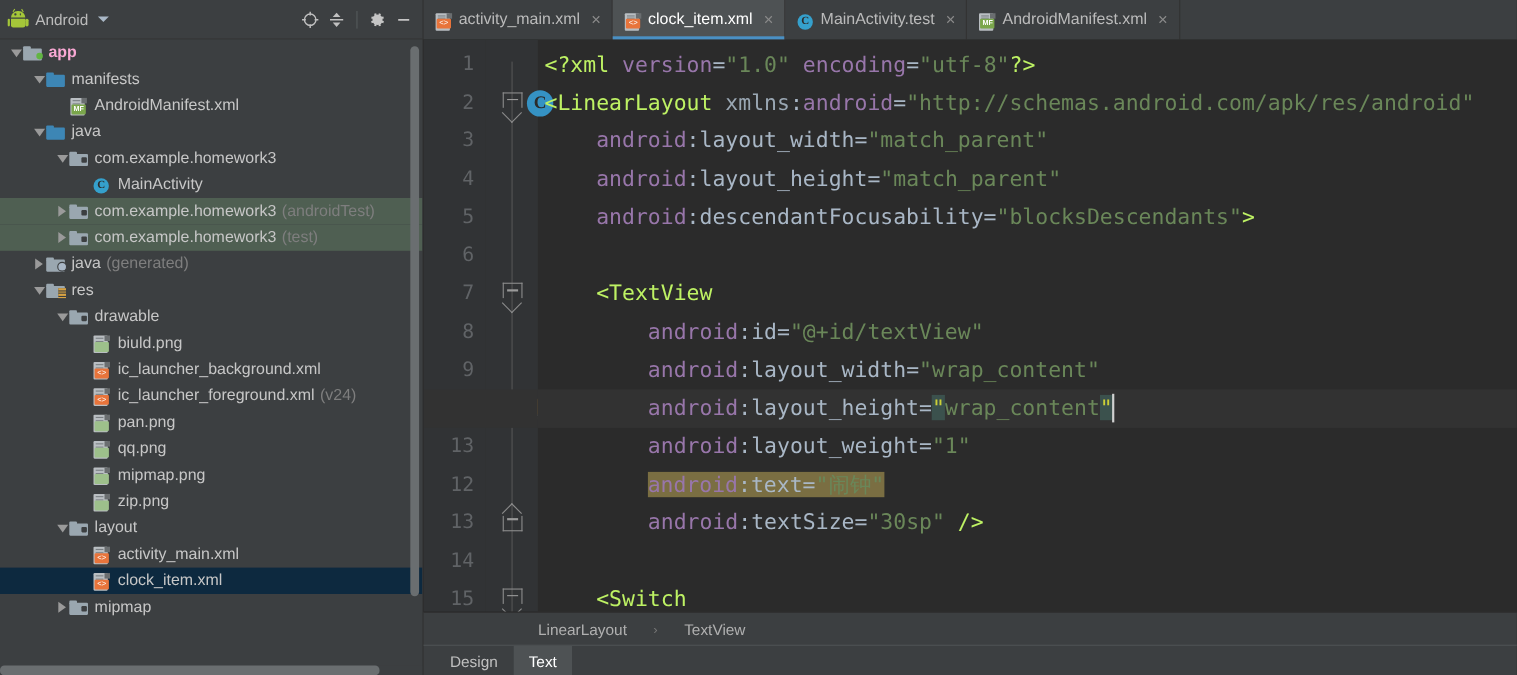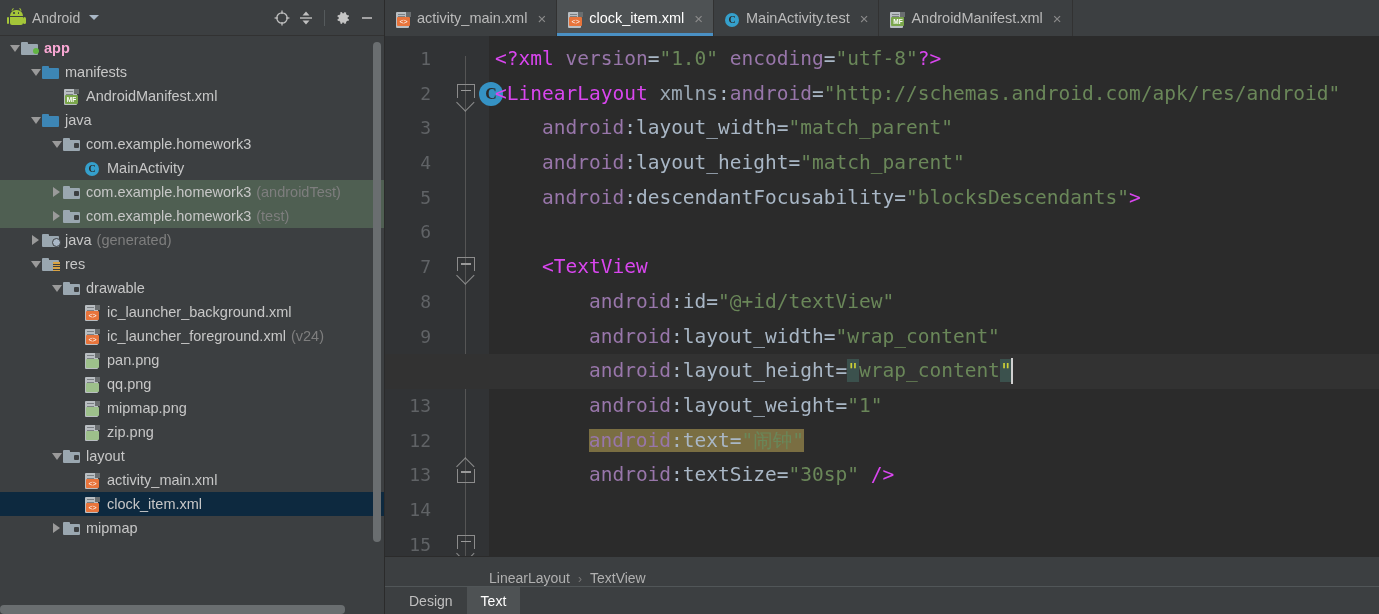--- a/index.html
+++ b/index.html
@@ -162,21 +162,21 @@
   .code-line {
     height: 34.7px; line-height: 34.7px; white-space: pre;
     font-family: "DejaVu Sans Mono", monospace; font-size: 19.5px;
     color: #a9b7c6; padding-left: 6px; position: relative;
   }
   .code-line.current { background: #323232; }
   .code-line.current::before {
     content: ""; position: absolute; left: -104px; top: 0; width: 104px; height: 100%;
     background: #323232; z-index: 0;
   }
-  .t-tag { color: #d946ef; }
+  .t-tag { color: #bef264; }
   .t-attr2 { color: #9876aa; }
   .t-str { color: #6a8759; }
   .t-plain { color: #a9b7c6; }
   .t-ns { color: #9aa7b3; }
   .t-match { background: #3b514d; color: #cdd037; }
   .warn-hl { background: #7a6e42; }
 
   
   .fold {
     position: absolute; left: 16px; top: 7px; width: 18px; height: 18px;
@@ -205,22 +205,22 @@
   .class-marker {
     position: absolute; left: 38px; top: 5px; width: 24px; height: 24px; border-radius: 50%;
     background: #3592c4; color: #2b2b2b; text-align: center; line-height: 24px;
     font-size: 16px; font-family: "Liberation Serif", serif; font-weight: bold;
   }
   .caret {
     position: absolute; width: 2px; height: 26px; background: #d0d0d0; top: 4px;
   }
 
   #breadcrumb {
-    height: 30px; min-height: 30px; background: #3c3f41; display: flex; align-items: flex-end;
-    padding-left: 104px; font-size: 14px; color: #b0b0b0; gap: 8px;
+    height: 30px; min-height: 30px; background: #3c3f41; display: flex; align-items: center;
+    padding-left: 104px; font-size: 14px; color: #b0b0b0; gap: 24px;
     border-top: 1px solid #2b2b2b;
   }
   #breadcrumb .sep { color: #777777; font-size: 12px; }
   #bottom-tabs {
     height: 28px; min-height: 28px; background: #3c3f41; display: flex; align-items: stretch;
     padding-left: 10px; border-top: 1px solid #515658;
   }
   .btab {
     padding: 0 14px; display: flex; align-items: center; font-size: 14px; color: #c0c0c0; cursor: pointer;
   }
@@ -432,20 +432,36 @@
               <i class="tri-down"></i>
             </span>
             <span class="ico">
               <span class="ic-folder">
                 <i class="tab"></i>
                 <i class="bdy"></i>
                 <i class="dot"></i>
               </span>
             </span>
             <span class="lbl">drawable</span>
+          </div>
+          <div class="row">
+            <span style="flex: 0 0 71px; height: 24px;"></span>
+            <span class="twisty"></span>
+            <span class="ico">
+              <span class="ic-file">
+                <i class="page"></i>
+                <i class="corner"></i>
+                <span class="lines">
+                  <i></i>
+                  <i></i>
+                </span>
+                <span class="tag img"></span>
+              </span>
+            </span>
+            <span class="lbl">biuld.png</span>
           </div>
           <div class="row">
             <span style="flex: 0 0 71px; height: 24px;"></span>
             <span class="twisty"></span>
             <span class="ico">
               <span class="ic-file">
                 <i class="page"></i>
                 <i class="corner"></i>
                 <span class="lines">
                   <i></i>
@@ -745,20 +761,21 @@
           <div class="code-line">    <span class="t-attr2">android</span><span class="t-plain">:</span><span class="t-plain">descendantFocusability</span><span class="t-plain">=</span><span class="t-str">"blocksDescendants"</span><span class="t-tag">&gt;</span></div>
           <div class="code-line"></div>
           <div class="code-line">    <span class="t-tag">&lt;TextView</span></div>
           <div class="code-line">        <span class="t-attr2">android</span><span class="t-plain">:</span><span class="t-plain">id</span><span class="t-plain">=</span><span class="t-str">"@+id/textView"</span></div>
           <div class="code-line">        <span class="t-attr2">android</span><span class="t-plain">:</span><span class="t-plain">layout_width</span><span class="t-plain">=</span><span class="t-str">"wrap_content"</span></div>
           <div class="code-line current">        <span class="t-attr2">android</span><span class="t-plain">:</span><span class="t-plain">layout_height</span><span class="t-plain">=</span><span class="t-match">"</span><span class="t-str">wrap_content</span><span class="t-match">"</span><span class="caret" style="left: 521.68px;"></span></div>
           <div class="code-line">        <span class="t-attr2">android</span><span class="t-plain">:</span><span class="t-plain">layout_weight</span><span class="t-plain">=</span><span class="t-str">"1"</span></div>
           <div class="code-line" style="padding-left: 99.76px;"><span class="warn-hl"><span class="t-attr2">android</span><span class="t-plain">:</span><span class="t-plain">text</span><span class="t-plain">=</span><span class="t-str">"闹钟"</span></span></div>
           <div class="code-line">        <span class="t-attr2">android</span><span class="t-plain">:</span><span class="t-plain">textSize</span><span class="t-plain">=</span><span class="t-str">"30sp"</span> <span class="t-tag">/&gt;</span></div>
           <div class="code-line"></div>
+          <div class="code-line">    <span class="t-tag">&lt;Switch</span></div>
         </div>
     </div>
 
     <div id="breadcrumb">
         <span>LinearLayout</span>
         <span class="sep">›</span>
         <span>TextView</span>
       </div>
 
     <div id="bottom-tabs">

